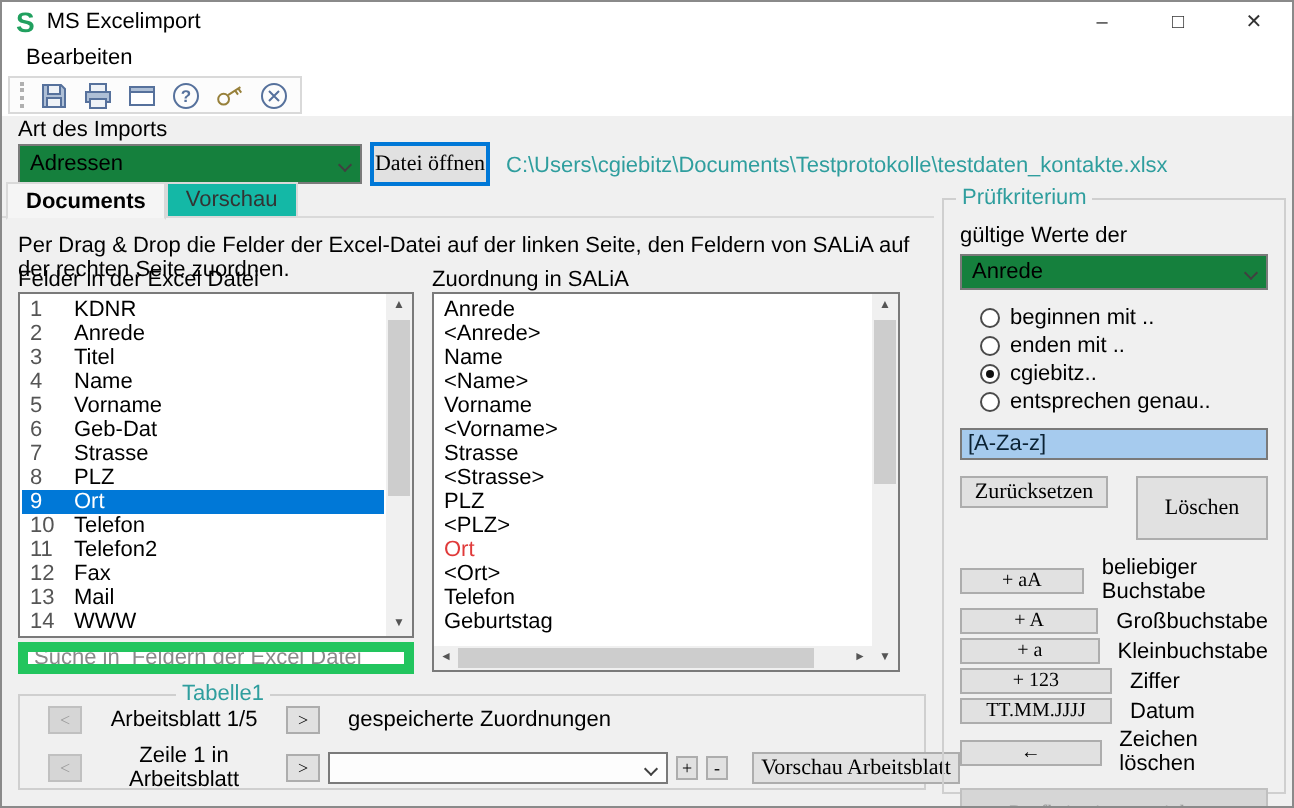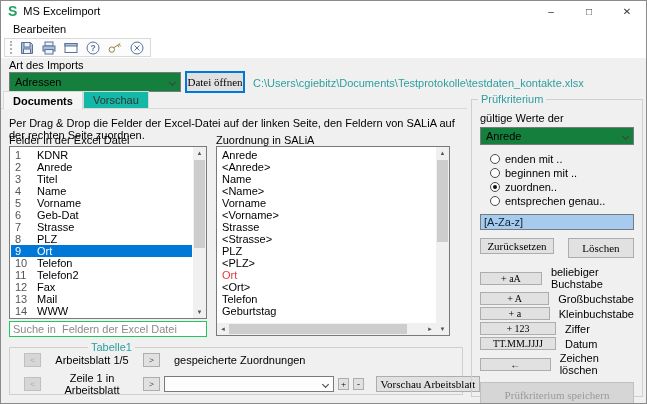--- a/index.html
+++ b/index.html
@@ -58,21 +58,21 @@
   .listR{position:absolute;left:215px;top:145px;width:234px;height:190px;background:#fff;border:1px solid #7a7a7a}
   .listR .rows{position:absolute;left:1px;top:2px;right:14px;bottom:13px;overflow:hidden}
   .salrow{height:12px;display:flex;align-items:center;padding-left:4px}
   .salrow.ind{}
   .salrow.red{color:#e03a3a}
   .hscroll{position:absolute;left:0;bottom:0;right:13px;height:12px;background:#f0f0f0;font-size:6px;color:#555;display:flex;align-items:center}
   .hscroll .lt,.hscroll .rt{width:12px;display:flex;align-items:center;justify-content:center}
   .hscroll .track{flex:1;height:10px;position:relative}
   .hscroll .thumb{position:absolute;left:0;top:0;height:10px;width:178px;background:#cdcdcd}
 
-  .search{position:absolute;left:8px;top:320px;width:198px;height:16px;border:1px solid #22c55e;background:#fff;
+  .search{position:absolute;left:8px;top:320px;width:198px;height:16px;border:5px solid #22c55e;background:#fff;
           font-family:"Liberation Sans",sans-serif;font-size:11px;padding:0 3px;color:#333}
   .search::placeholder{color:#8a8a8a}
 
   
   .grp{position:absolute;border:1px solid #cfcfcf}
   .legend{position:absolute;top:-7px;background:#f0f0f0;padding:0 3px;color:#2f9e9e}
   .grpT{left:8px;top:346px;width:454px;height:48px}
   .grpT .legend{left:78px}
   .trow{position:absolute;left:14px;display:flex;align-items:center;gap:4px}
   .trow1{top:5px}.trow2{top:24px}
@@ -90,21 +90,21 @@
   .pv-label{margin-bottom:3px}
   .combo-field{width:100%;height:18px}
   .radios{margin-top:7px;margin-left:10px}
   .radiorow{display:flex;align-items:center;gap:5px;height:13px;margin-bottom:1px}
   .radio{width:10px;height:10px;border:1px solid #4a4a4a;border-radius:50%;background:#fff;position:relative;flex:0 0 auto}
   .radio.on::after{content:"";position:absolute;left:2px;top:2px;width:4px;height:4px;border-radius:50%;background:#111}
   .pattern{margin-top:6px;width:100%;height:16px;border:1px solid #7a7a7a;background:#a6cbee;
            font-family:"Liberation Sans",sans-serif;font-size:11px;padding:0 3px;color:#0b2233}
   .btnrow{margin-top:8px;display:flex;justify-content:space-between}
   .btn-reset{width:74px;height:16px}
-  .btn-del{width:66px;height:20px}
+  .btn-del{width:66px;height:32px}
   .charrows{margin-top:8px}
   .charrow{display:flex;align-items:center;margin-bottom:2px}
   .charbtn{width:76px;height:13px;font-size:10px}
   .chardesc{margin-left:9px}
   .savebtn{margin-top:6px;width:100%;height:26px}
 </style>
 </head>
 <body>
 
 <div class="win">
@@ -300,29 +300,29 @@
     <span class="legend">Prüfkriterium</span>
     <div class="pbody">
       <div class="pv-label">gültige Werte der</div>
       <div class="combo combo-field">
         <span>Anrede</span>
         <span class="chev"></span>
       </div>
       <div class="radios">
           <div class="radiorow">
             <span class="radio"></span>
-            <span>enden mit ..</span>
+            <span>beginnen mit ..</span>
           </div>
           <div class="radiorow">
             <span class="radio"></span>
-            <span>beginnen mit ..</span>
+            <span>enden mit ..</span>
           </div>
           <div class="radiorow">
             <span class="radio on"></span>
-            <span>zuordnen..</span>
+            <span>cgiebitz..</span>
           </div>
           <div class="radiorow">
             <span class="radio"></span>
             <span>entsprechen genau..</span>
           </div>
         </div>
       <input class="pattern" value="[A-Za-z]" style="">
       <div class="btnrow">
         <button class="btn btn-reset">Zurücksetzen</button>
         <button class="btn btn-del">Löschen</button>

